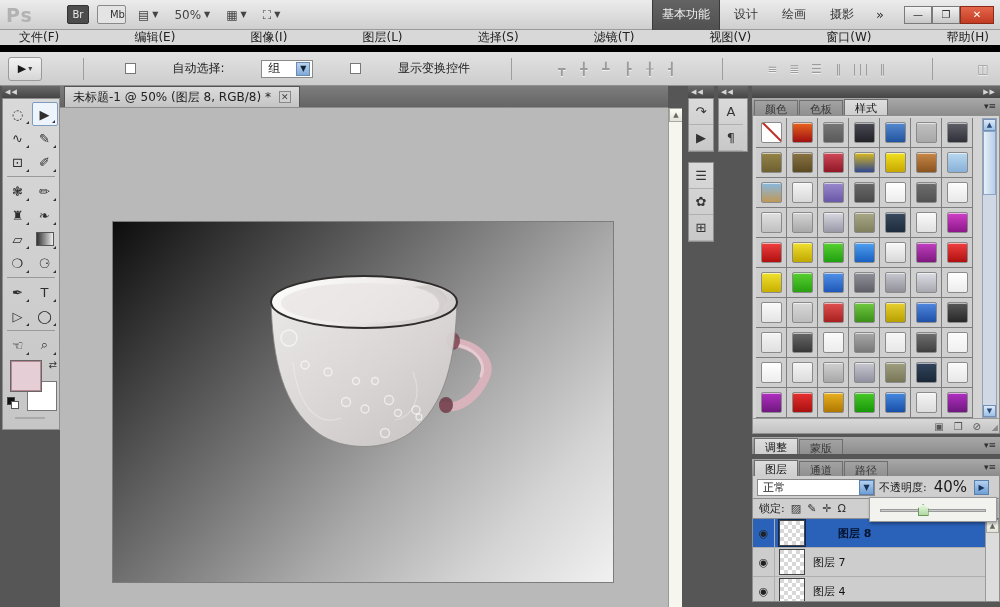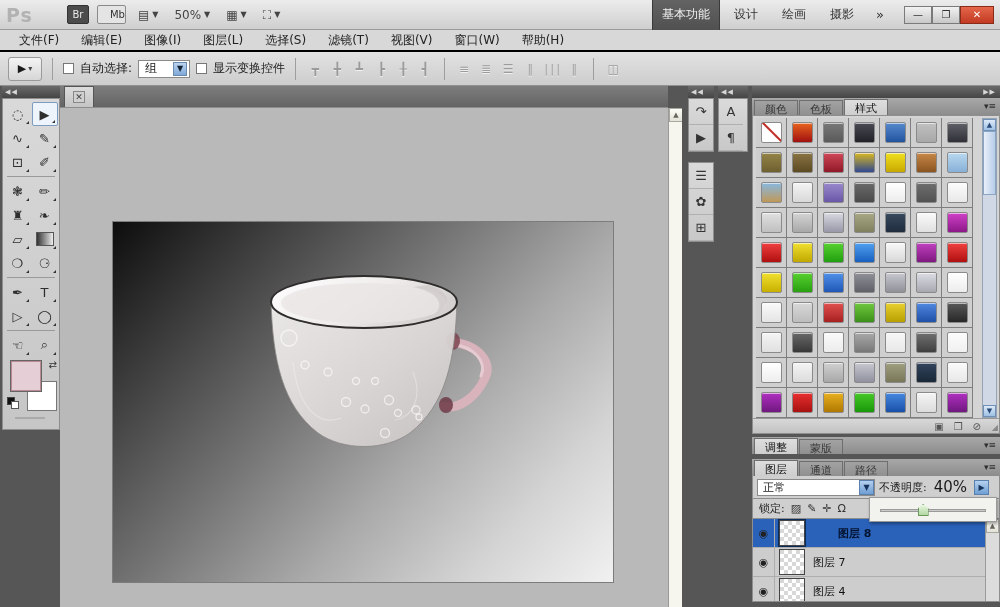--- a/index.html
+++ b/index.html
@@ -1,19 +1,19 @@
 <!DOCTYPE html>
 <html><head>
 <meta charset="utf-8">
 <style>
   * { box-sizing: border-box; margin: 0; padding: 0; }
   html,body { width:1000px; height:607px; overflow:hidden;
     font-family:"DejaVu Sans","Liberation Sans",sans-serif; font-size:12px; color:#1a1a1a;
     background:#565656; }
-  .abs { position:absolute; }
+  .abs { position:absolute;justify-content:space-between; }
   #app { position:relative; width:1000px; height:607px; }
 
   
   #titlebar { left:0; top:0; width:1000px; height:30px;
     background:linear-gradient(#ececec,#cfcfcf); border-bottom:1px solid #9a9a9a;
     display:flex; align-items:center; gap:8px; padding:0 6px; }
   #ps-logo { font-size:19px; font-weight:bold; color:#b2b2b2; letter-spacing:1px; margin-right:26px; }
   .tb-btn { height:19px; min-width:22px; display:flex; align-items:center; justify-content:center;
     font-size:10px; border-radius:2px; }
   .tb-dark { background:#4c4c4c; color:#e8e8e8; border:1px solid #333; }
@@ -24,21 +24,21 @@
   .ws-btn { padding:17px 9px; font-size:12px; color:#333; border-radius:2px; border:1px solid transparent; }
   .ws-btn.active { background:linear-gradient(#6a6a6a,#4a4a4a); color:#f2f2f2; border:1px solid #3a3a3a; }
   #ws-more { color:#333; font-size:13px; padding:0 4px; }
   #win-controls { display:flex; margin-left:8px; }
   .win-btn { width:28px; height:18px; border:1px solid #7a7a7a; background:linear-gradient(#f2f2f2,#c8c8c8);
     display:flex; align-items:center; justify-content:center; font-size:10px; color:#333; }
   .win-btn.close { background:linear-gradient(#e4674a,#c23a22); color:#fff; width:34px; border-color:#8a2a18; font-weight:bold; }
 
   
   #menubar { left:0; top:30px; width:1000px; height:22px; background:#d8d8d8;
-    border-bottom:2px solid #000000; display:flex; align-items:center; padding-left:8px; }
+    border-bottom:7px solid #000000; display:flex; align-items:center; padding-left:8px; }
   .menu-item { padding:2px 11px; color:#222; }
 
   
   #optionsbar { left:0; top:52px; width:1000px; height:34px;
     background:linear-gradient(#e2e2e2,#cdcdcd); border-bottom:1px solid #909090;
     display:flex; align-items:center; gap:6px; padding:0 8px; }
   #move-tool-btn { width:34px; height:24px; border:1px solid #9a9a9a; border-radius:3px;
     background:linear-gradient(#f4f4f4,#d6d6d6); display:flex; align-items:center; justify-content:center; gap:2px; font-size:11px; }
   .opt-sep { width:1px; height:22px; background:#9e9e9e; margin:0 4px; }
   .chk { width:11px; height:11px; border:1px solid #777; background:#fff; display:inline-block; }
@@ -305,20 +305,21 @@
             <span class="b"></span>
             <span class="w"></span>
           </div>
       </div>
       <div id="tools-footer-line"></div>
     </div>
   </div>
 
   <div id="tabbar" class="abs">
     <div id="doc-tab">
+      <span>未标题-1 @ 50% (图层 8, RGB/8) *</span>
       <span id="doc-tab-close">✕</span>
     </div>
   </div>
 
   <div id="workspace" class="abs">
     <div id="canvas">
       <svg width="500" height="360" viewBox="0 0 500 360">
         <defs>
           <linearGradient id="bodyGrad" x1="0" y1="0" x2="1" y2="1">
             <stop offset="0" stop-color="#f5f3f2"></stop>

